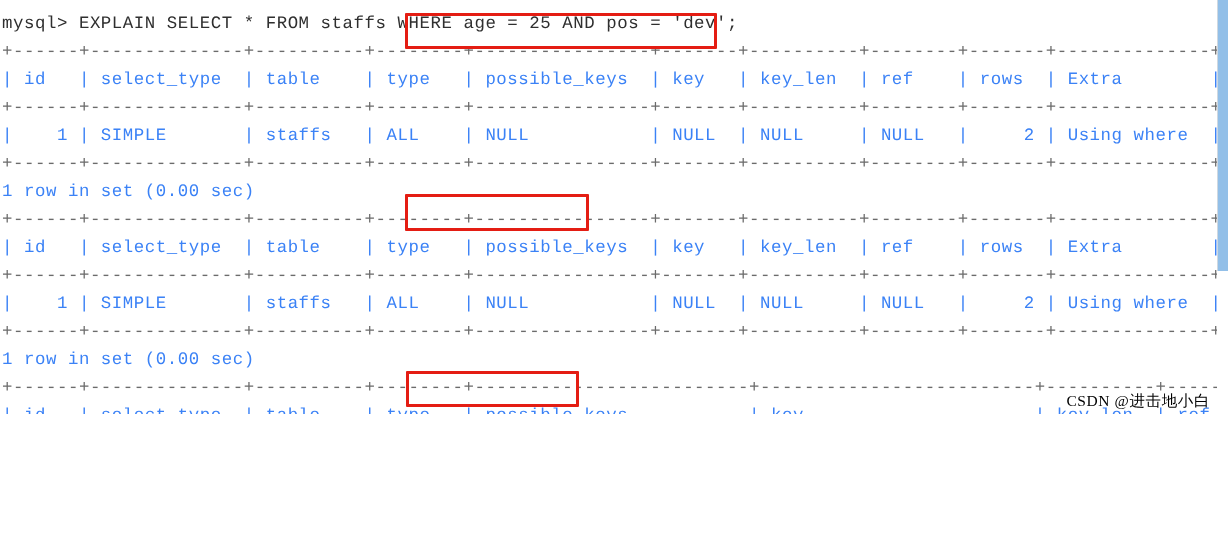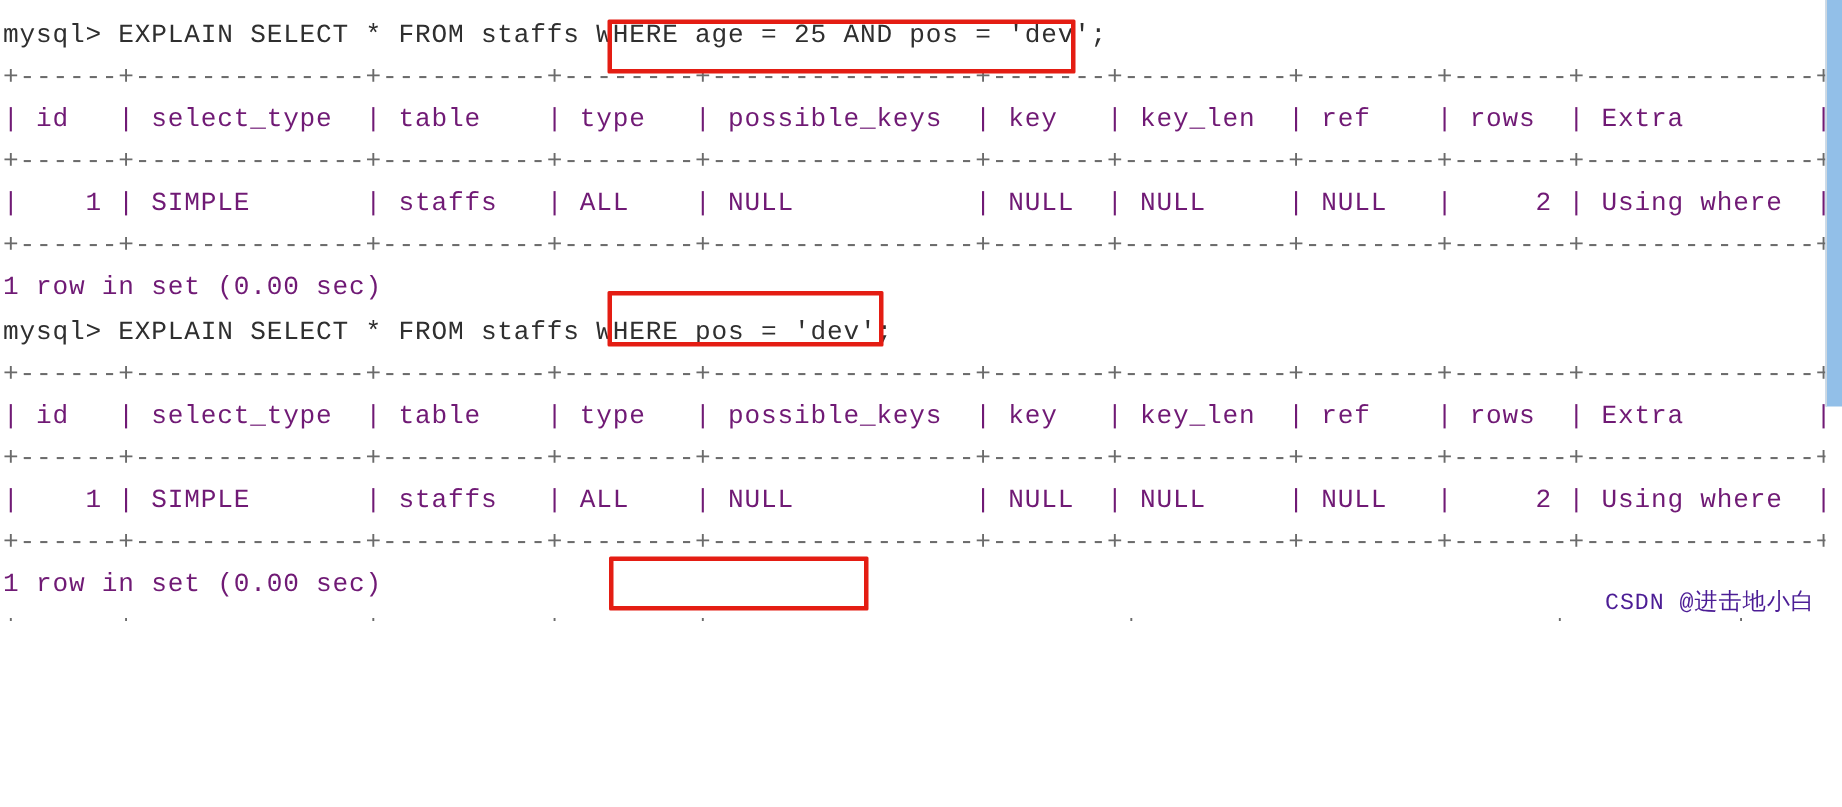--- a/index.html
+++ b/index.html
@@ -34,21 +34,21 @@
     width: 1220px;
   }
 
   pre.term-line {
     margin: 0;
     padding: 0;
     font-family: "Liberation Mono", "DejaVu Sans Mono", monospace;
     font-size: 17.4px;
     line-height: 30px;
     letter-spacing: 0.55px;
-    color: #701a75;
+    color: #3b82f6;
     white-space: pre;
     -webkit-font-smoothing: antialiased;
     text-rendering: geometricPrecision;
   }
 
   pre.term-line.rule {
     color: #6b6b6b;
     font-size: 17.4px;
     line-height: 26px;
   }
@@ -96,23 +96,23 @@
     background: #92bfe8;
     border-left: 1px solid #cfd8e0;
     box-sizing: border-box;
   }
 
   
   .watermark {
     position: absolute;
     right: 18px;
     bottom: 6px;
-    font-family: Liberation Mono, monospace;
+    font-family: Liberation Serif, serif;
     font-size: 15.5px;
-    color: #4c1d95;
+    color: #000000;
     letter-spacing: 0.6px;
     white-space: nowrap;
     user-select: none;
   }
 
   
   .clip-fade {
     position: absolute;
     left: 0;
     bottom: 0;
@@ -127,21 +127,20 @@
 <div class="console">
   <div class="term-body soft" id="term-body">
       <pre class="term-line prompt">mysql&gt; EXPLAIN SELECT * FROM staffs WHERE age = 25 AND pos = 'dev';</pre>
       <pre class="term-line rule">+------+--------------+----------+--------+----------------+-------+----------+--------+-------+--------------+</pre>
       <pre class="term-line">| id   | select_type  | table    | type   | possible_keys  | key   | key_len  | ref    | rows  | Extra        |</pre>
       <pre class="term-line rule">+------+--------------+----------+--------+----------------+-------+----------+--------+-------+--------------+</pre>
       <pre class="term-line">|    1 | SIMPLE       | staffs   | ALL    | NULL           | NULL  | NULL     | NULL   |     2 | Using where  |</pre>
       <pre class="term-line rule">+------+--------------+----------+--------+----------------+-------+----------+--------+-------+--------------+</pre>
       <pre class="term-line">1 row in set (0.00 sec)</pre>
       <pre class="term-line blank"></pre>
-      <pre class="term-line prompt">mysql&gt; EXPLAIN SELECT * FROM staffs WHERE pos = 'dev';</pre>
       <pre class="term-line rule">+------+--------------+----------+--------+----------------+-------+----------+--------+-------+--------------+</pre>
       <pre class="term-line">| id   | select_type  | table    | type   | possible_keys  | key   | key_len  | ref    | rows  | Extra        |</pre>
       <pre class="term-line rule">+------+--------------+----------+--------+----------------+-------+----------+--------+-------+--------------+</pre>
       <pre class="term-line">|    1 | SIMPLE       | staffs   | ALL    | NULL           | NULL  | NULL     | NULL   |     2 | Using where  |</pre>
       <pre class="term-line rule">+------+--------------+----------+--------+----------------+-------+----------+--------+-------+--------------+</pre>
       <pre class="term-line">1 row in set (0.00 sec)</pre>
       <pre class="term-line blank"></pre>
       <pre class="term-line rule">+------+--------------+----------+--------+-------------------------+-------------------------+----------+---------+-------+--------------+</pre>
       <pre class="term-line">| id   | select_type  | table    | type   | possible_keys           | key                     | key_len  | ref     | rows  | Extra        |</pre>
       <pre class="term-line rule">+------+--------------+----------+--------+-------------------------+-------------------------+----------+---------+-------+--------------+</pre>

